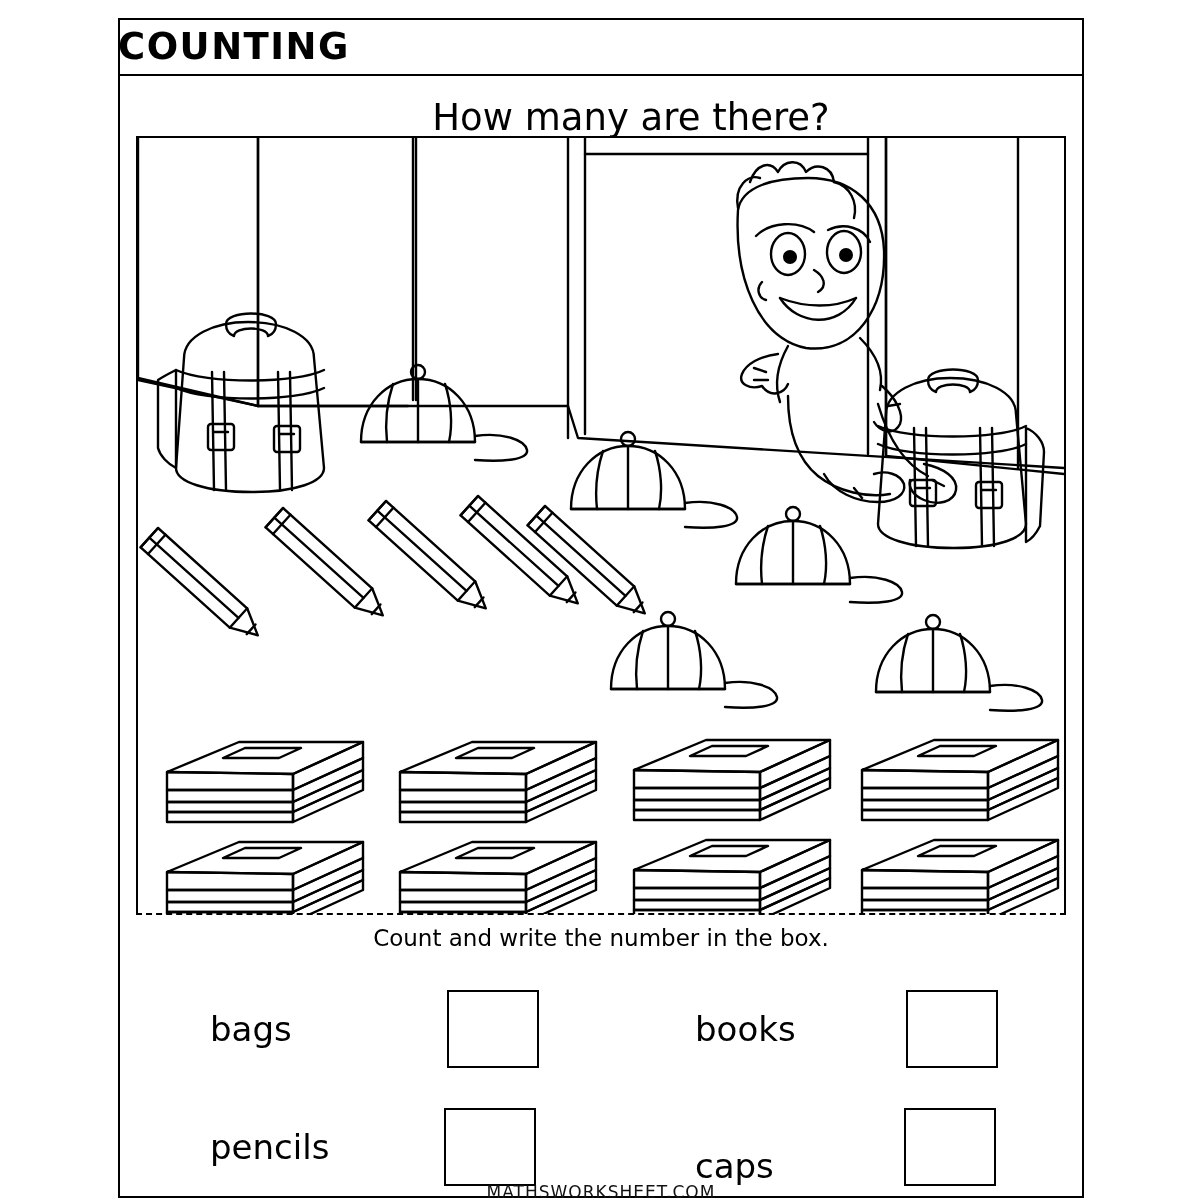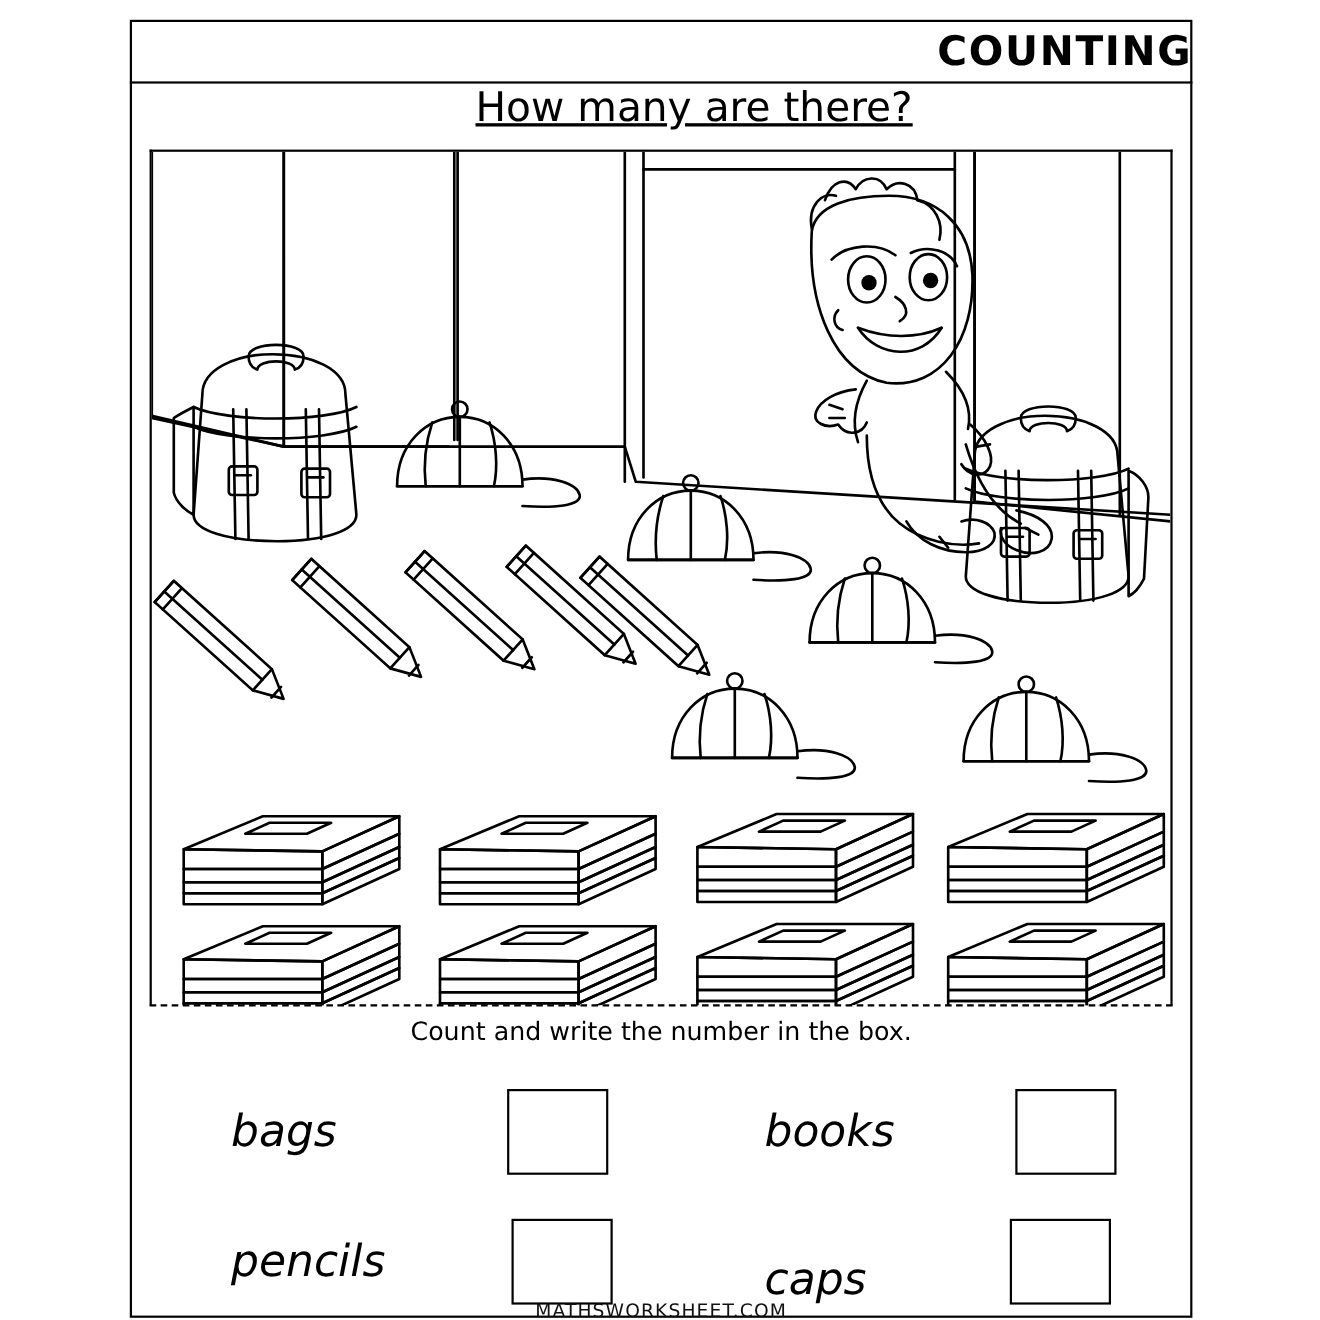--- a/index.html
+++ b/index.html
@@ -33,37 +33,36 @@
   .title-bar {
     position: absolute;
     left: 118px;
     top: 18px;
     width: 966px;
     height: 58px;
     border-bottom: 2px solid #000;
     box-sizing: border-box;
     display: flex;
     align-items: center;
-    justify-content: flex-end;
+    justify-content: flex-start;
   }
   .title-text {
     font-family: "DejaVu Sans", sans-serif;
     font-weight: bold;
     font-size: 37px;
     letter-spacing: 1.5px;
   }
   .subtitle {
     position: absolute;
     left: 118px;
-    top: 76px;
+    top: 96px;
     width: 1026px;
     text-align: center;
     font-size: 37px;
     font-family: "DejaVu Sans", sans-serif;
-    text-decoration: underline;
   }
   .scene {
     position: absolute;
     left: 136px;
     top: 136px;
     width: 930px;
     height: 778px;
     border: 2px solid #000;
     border-bottom: none;
     box-sizing: border-box;
@@ -91,23 +90,22 @@
     top: 980px;
     width: 920px;
     height: 210px;
   }
   .ans-row {
     position: absolute;
     display: flex;
     align-items: center;
   }
   .ans-label {
-    font-size: 40px;
+    font-size: 34px;
     font-family: "DejaVu Sans", sans-serif;
-    font-style: italic;
   }
   .ans-box {
     width: 92px;
     height: 78px;
     border: 2px solid #000;
     box-sizing: border-box;
     background: #fff;
   }
   .footer {
     position: absolute;

